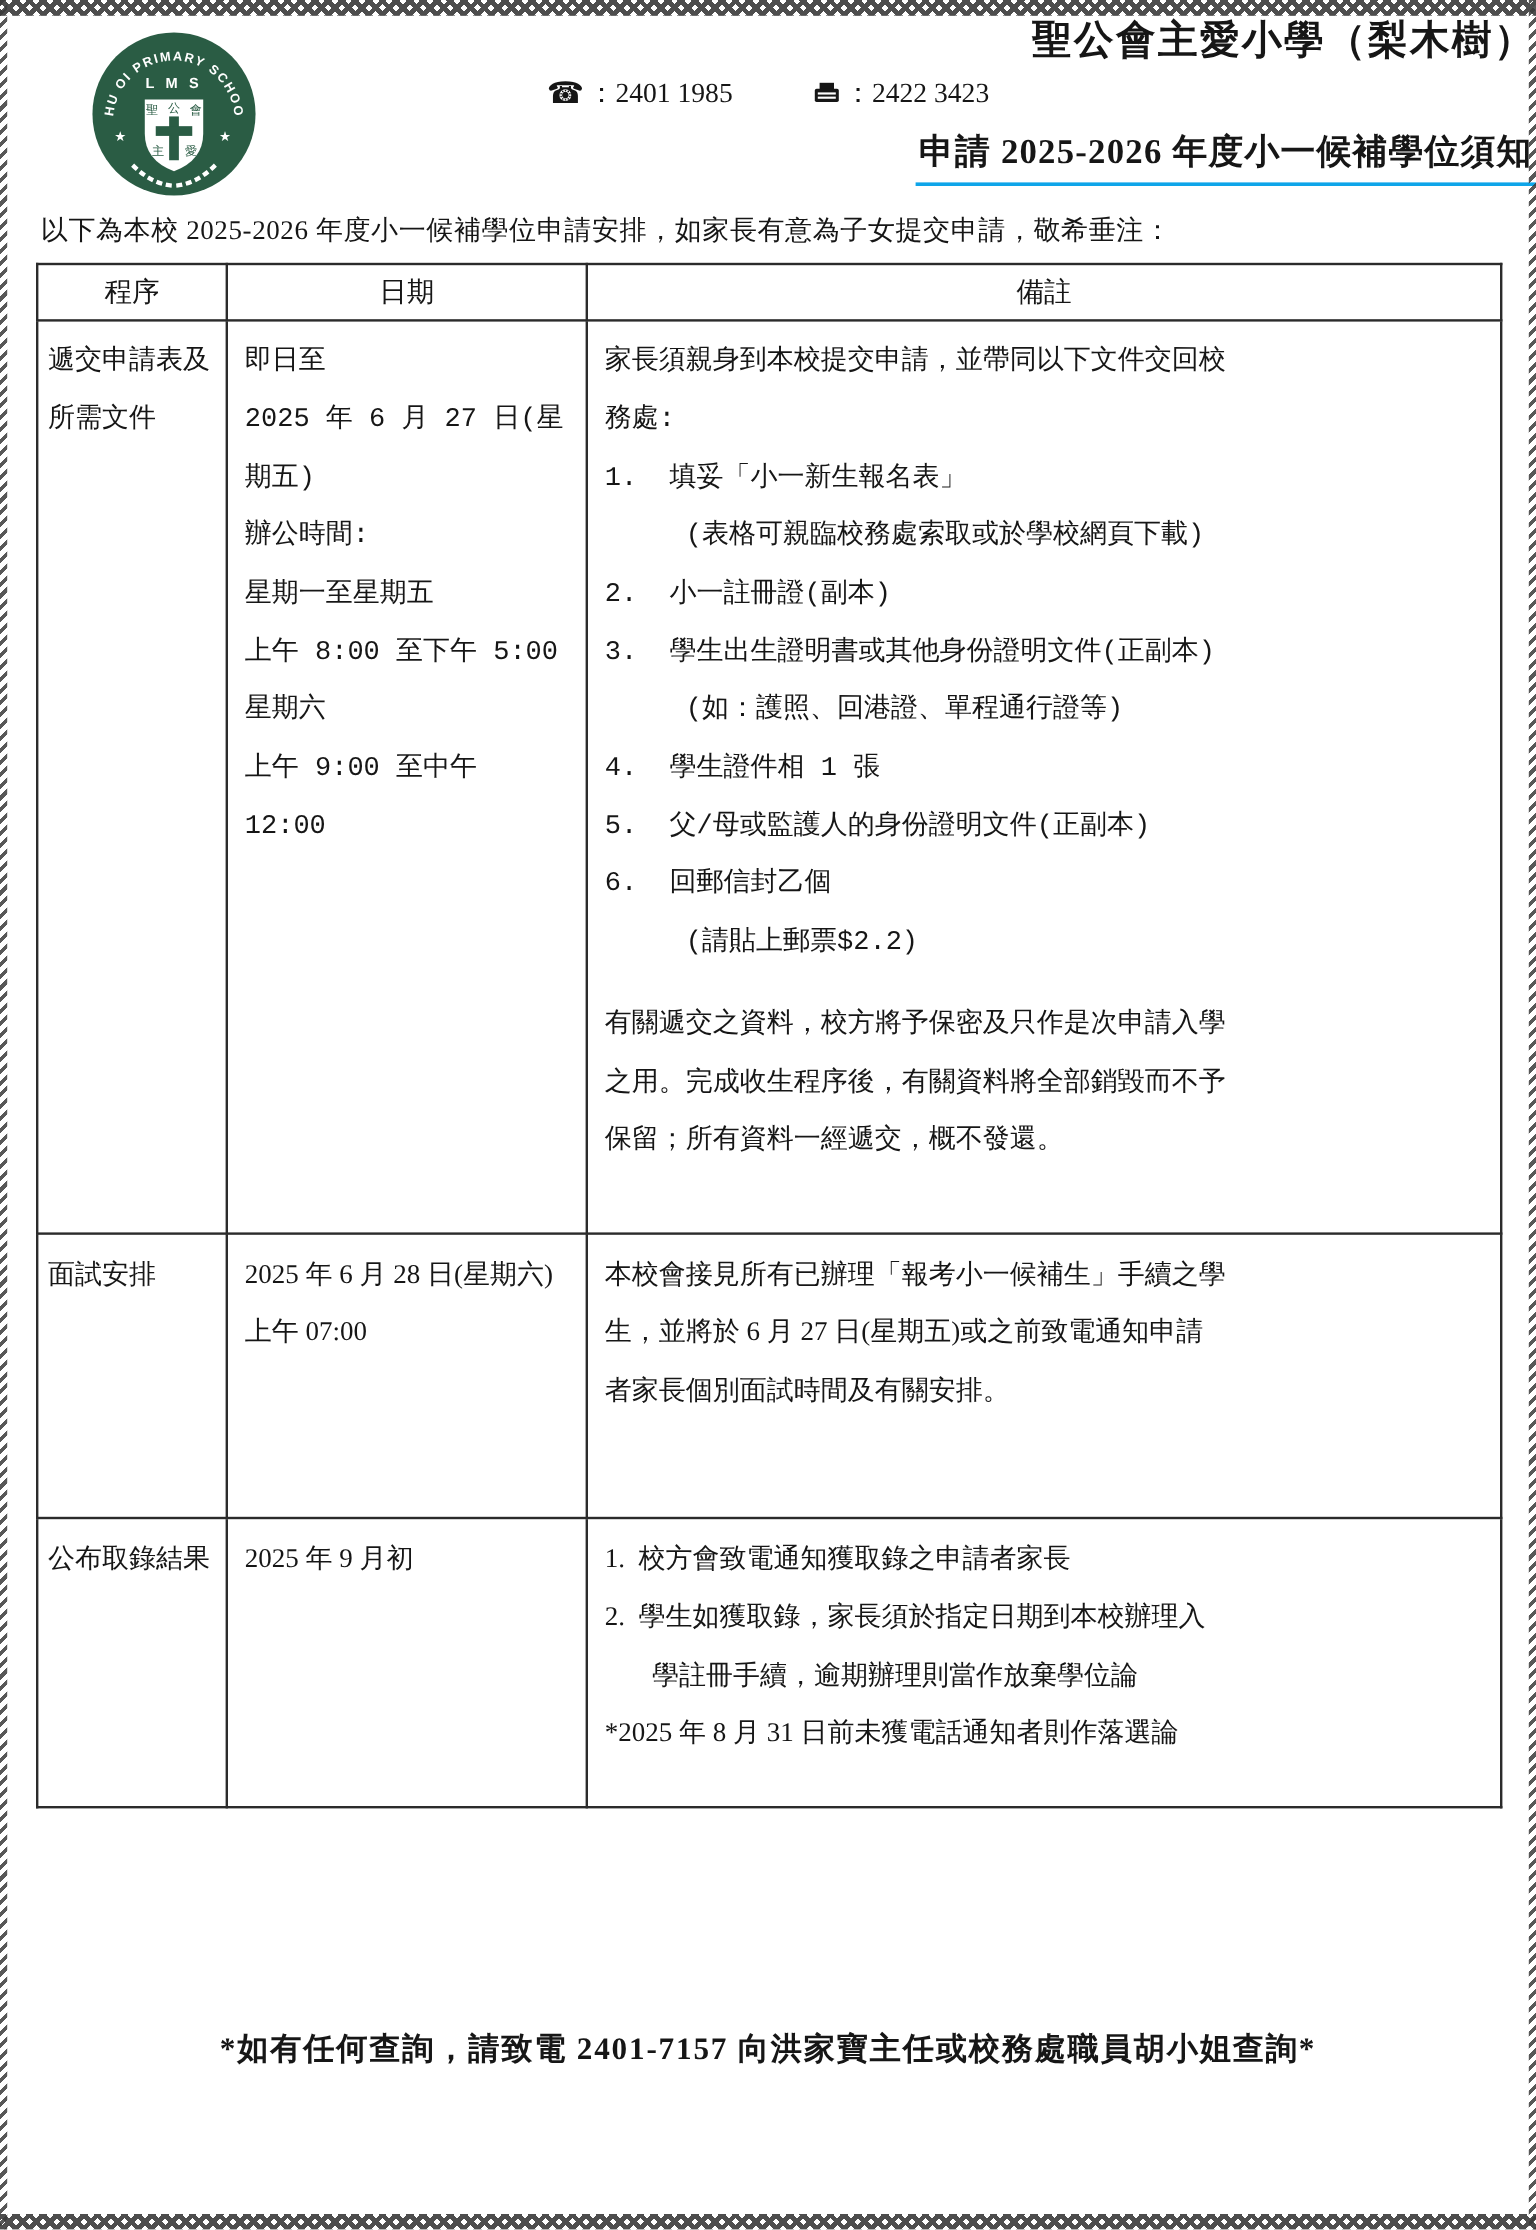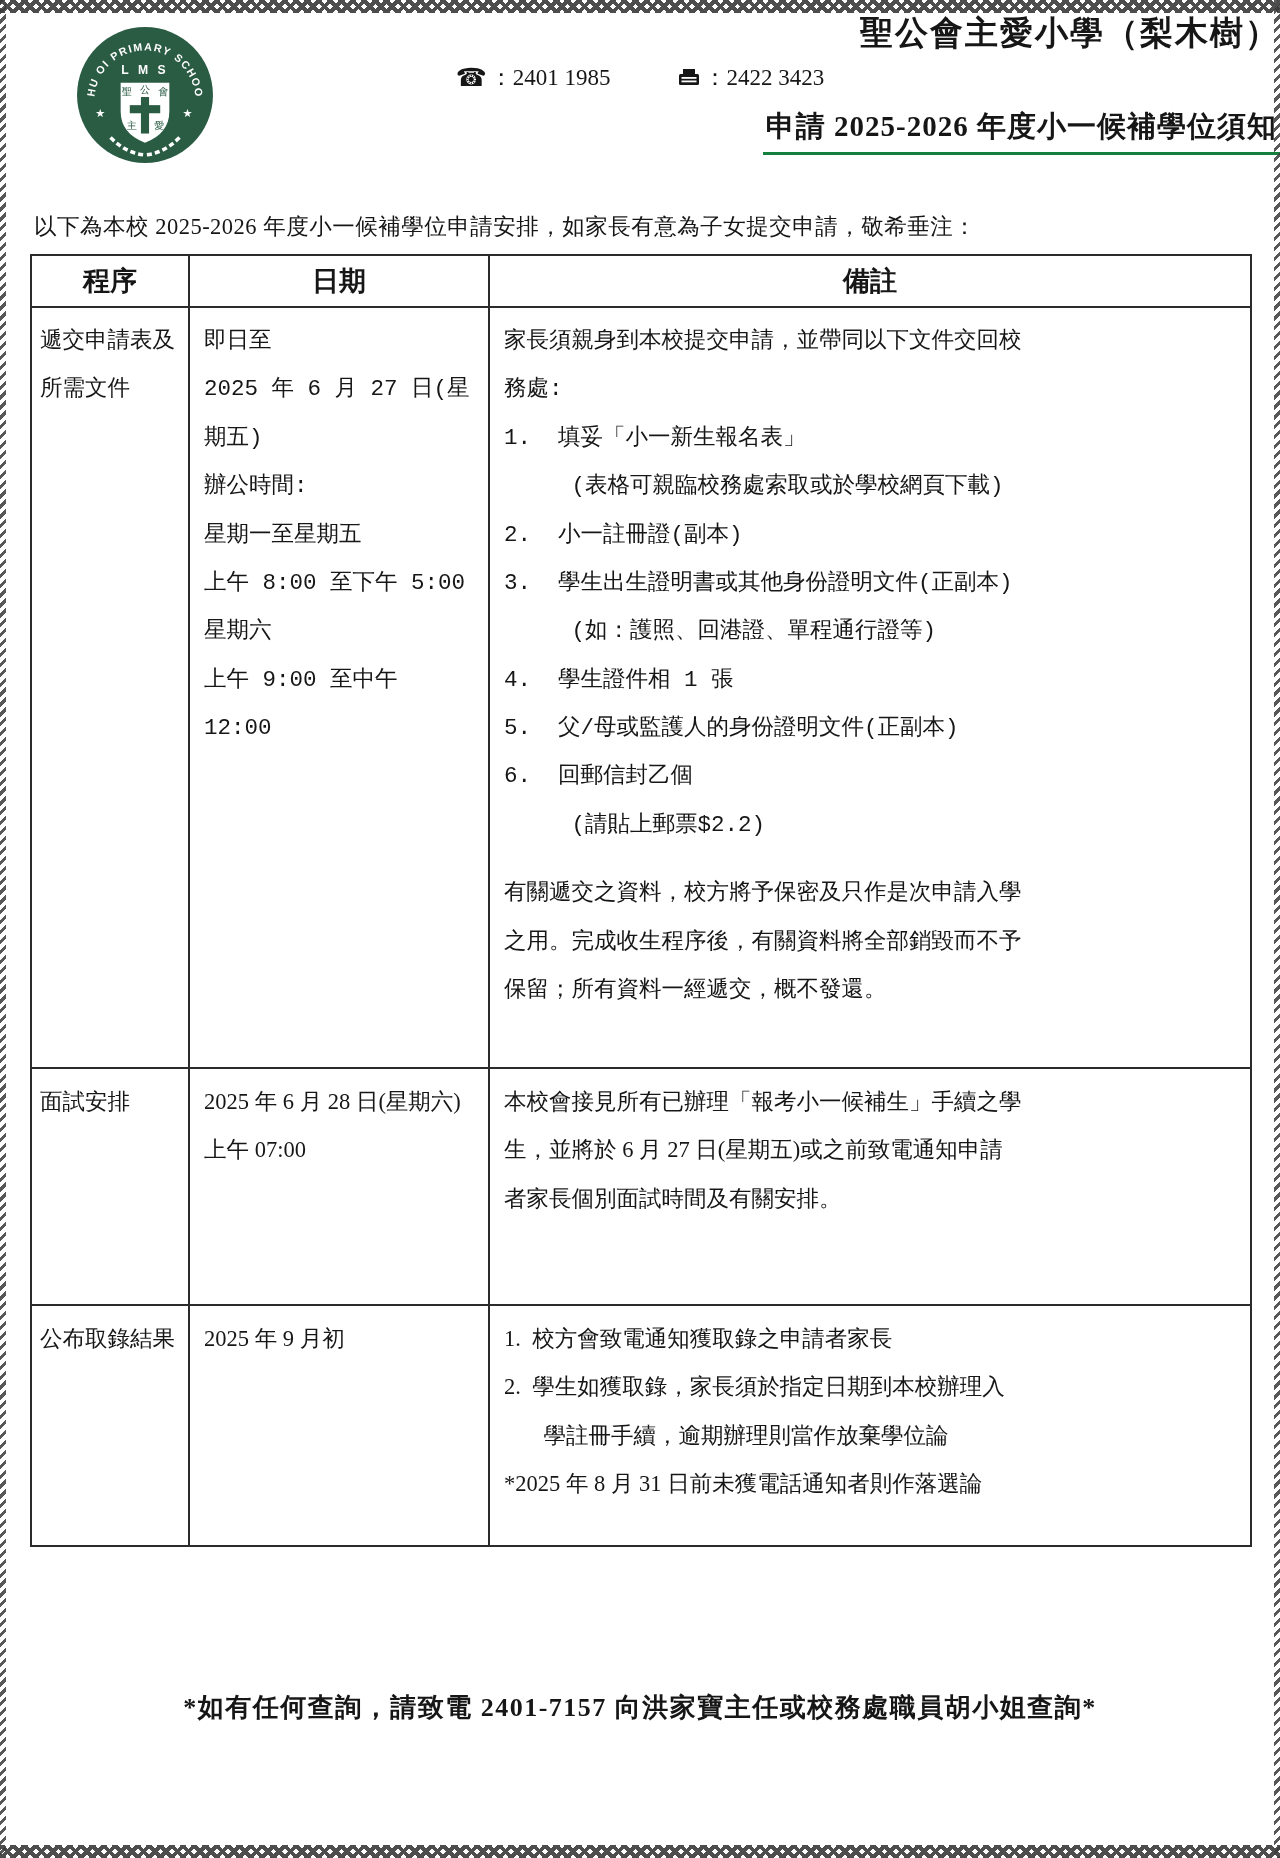--- a/index.html
+++ b/index.html
@@ -25,27 +25,27 @@
   .logo { position:absolute; left:74px; top:24px; width:142px; height:142px; }
 
   .header { text-align:right; padding-top:11px; }
   .school-name { font-size:33px; font-weight:bold; letter-spacing:2px; }
   .contact-line { margin-top:6px; font-size:23px; display:flex; justify-content:center; gap:66px; align-items:center; }
   .contact-item { display:flex; align-items:center; gap:3px; }
   .phone-glyph { font-family:"DejaVu Sans",sans-serif; font-size:25px; line-height:1; }
   .fax-svg { display:block; }
   .title-wrap { margin-top:14px; }
   .notice-title { display:inline-block; font-size:29px; font-weight:bold; letter-spacing:1px;
-                  border-bottom:3px solid #15803d; padding:0 3px 5px; }
+                  border-bottom:3px solid #0ea5e9; padding:0 3px 5px; }
 
-  .intro { margin:56px 30px 12px 34px; font-size:22.5px; letter-spacing:.5px; }
+  .intro { margin:21px 30px 12px 34px; font-size:22.5px; letter-spacing:.5px; }
 
   table.schedule { border-collapse:collapse; margin-left:30px; width:1222px; table-layout:fixed; }
   .schedule th, .schedule td { border:2.5px solid #2b2b2b; }
-  .schedule th { font-size:27px; font-weight:bold; padding:7px 4px; vertical-align:middle; }
+  .schedule th { font-size:23px; font-weight:normal; padding:7px 4px; vertical-align:middle; }
   .schedule td { vertical-align:top; font-size:22.5px; line-height:2.15;
                  padding:9px 12px 14px 14px; }
   .pre { white-space:pre-wrap; }
   .c-proc { width:158px; }
   .c-date { width:300px; }
   td.proc { padding-left:8px; padding-right:6px; }
   td.proc.center { text-align:left; }
   tr.r1 td { height:736px;font-family:Liberation Mono, monospace; }
   tr.r2 td { height:212px; }
   tr.r3 td { height:216px; }

